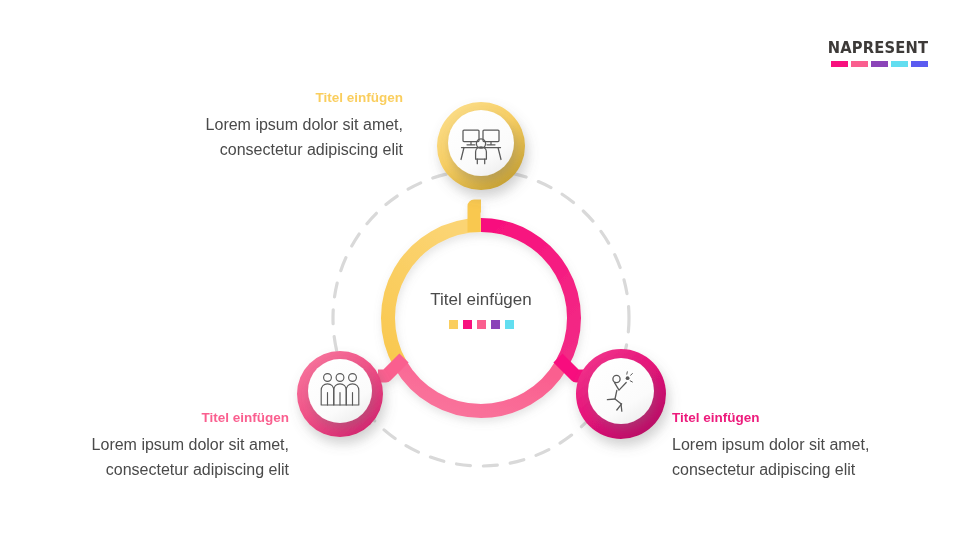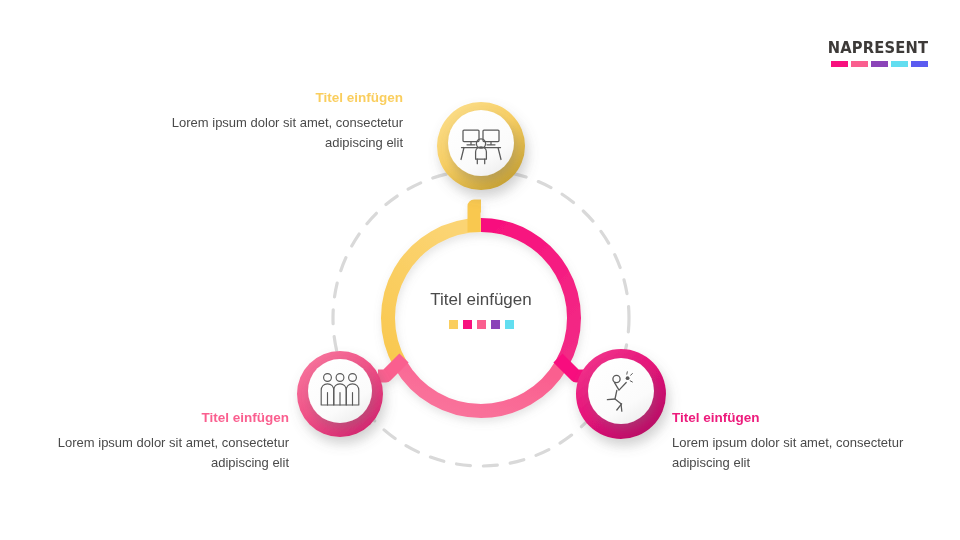--- a/index.html
+++ b/index.html
@@ -60,21 +60,21 @@
     width: 240px;
   }
   .label-title {
     font-size: 13.5px;
     font-weight: bold;
     line-height: 1.2;
     margin-bottom: 7px;
     white-space: nowrap;
   }
   .label-body {
-    font-size: 13px;
+    font-size: 16px;
     color: #4a4a4a;
     line-height: 1.55;
   }
 
   #label-top {
     left: 163px;
     top: 90px;
     text-align: right;
   }
   #label-left {

